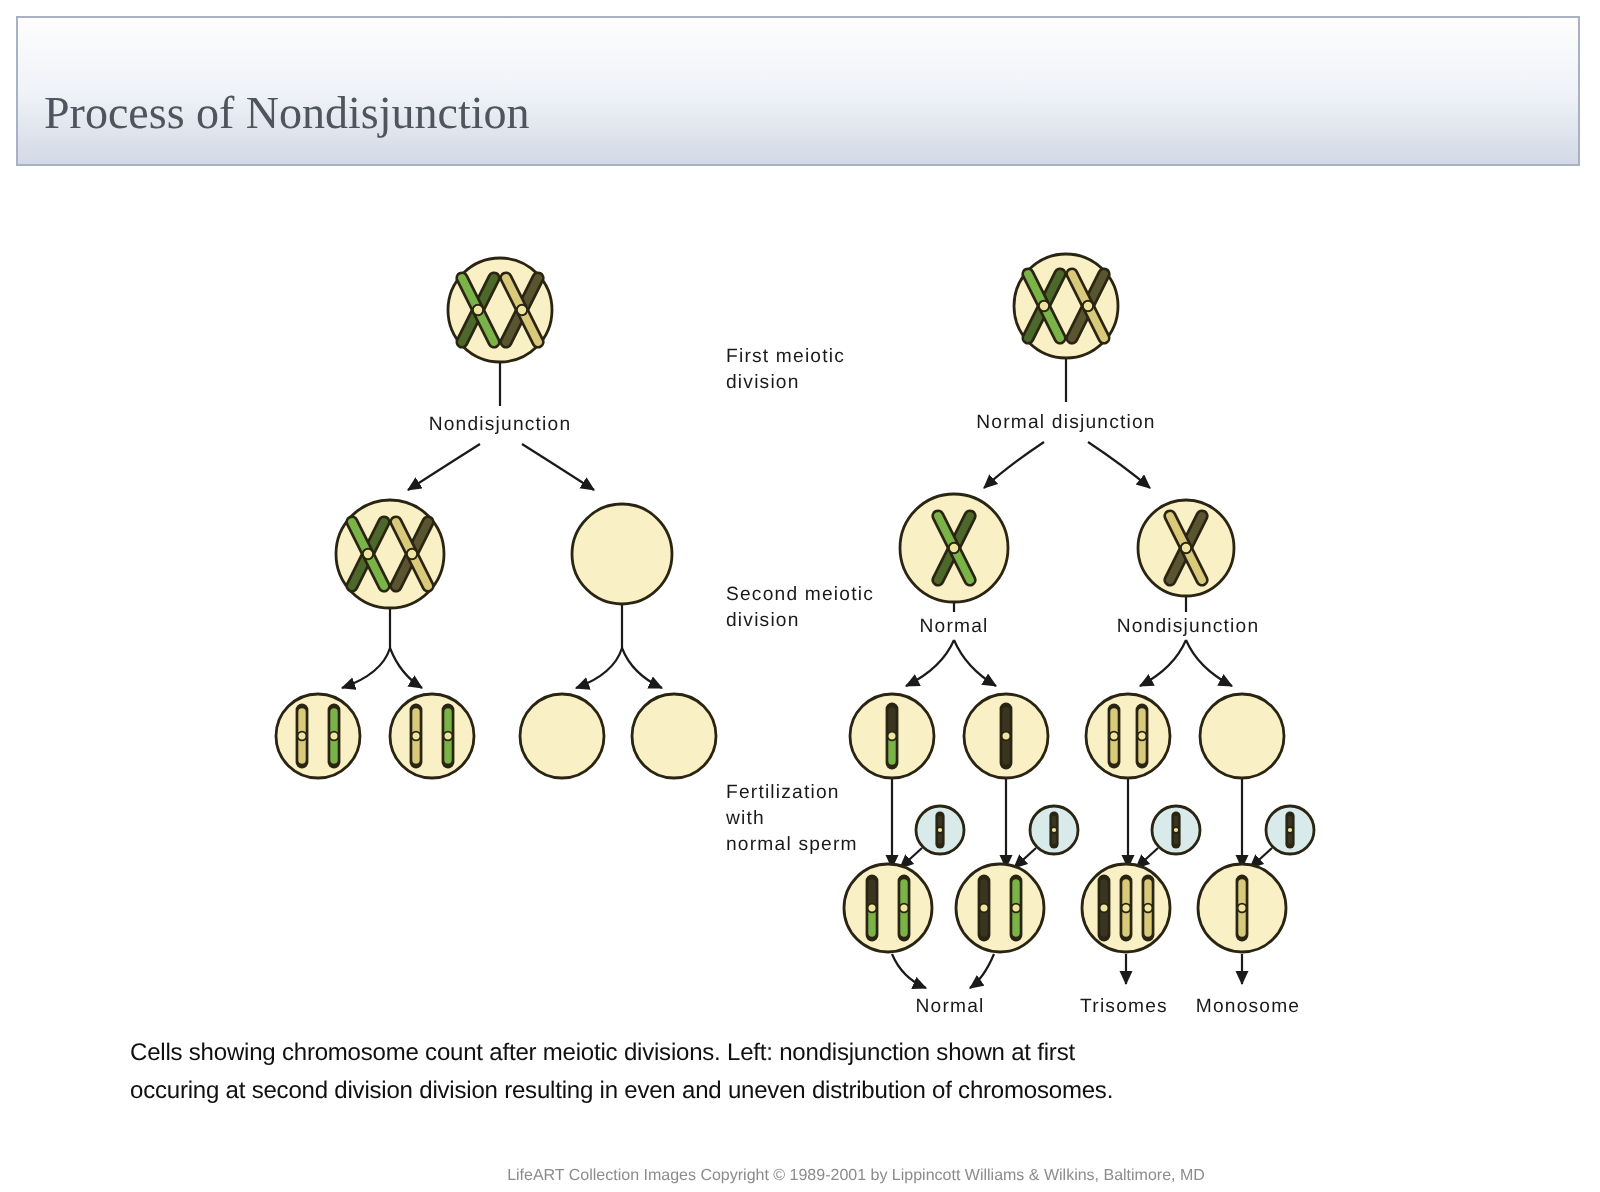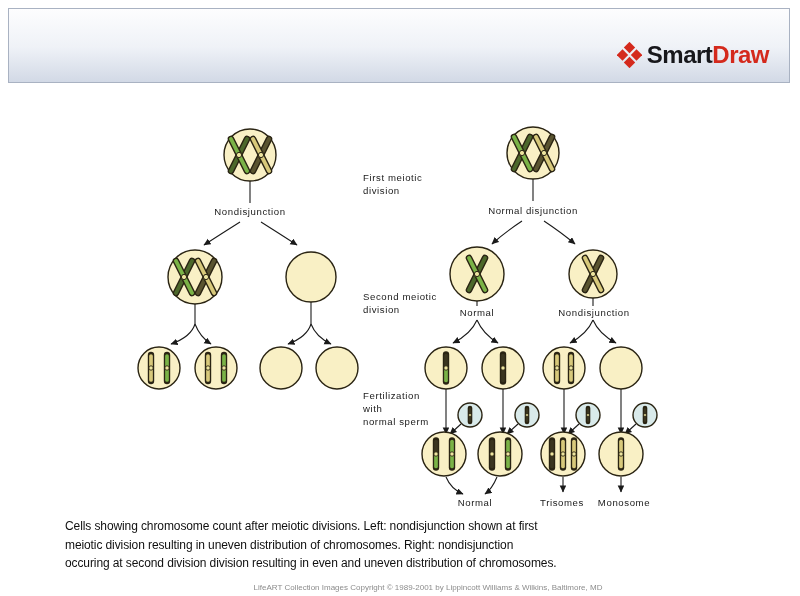--- a/index.html
+++ b/index.html
@@ -19,31 +19,21 @@
           line-height:18.5px;letter-spacing:-0.1px;}
   .copyright{position:absolute;left:0;top:583px;width:100%;text-align:center;
           font-size:8px;color:#8c8c8c;padding-left:28px;}
 </style>
 </head>
 <body>
 
 <div class="page">
 
   <div class="header">
-    <div class="logo">
-      <svg width="25" height="26" viewBox="0 0 25 26">
-        <g fill="#d4291c">
-          <rect x="-4" y="-4" width="8" height="8" transform="translate(12.5,5.5) rotate(45)"></rect>
-          <rect x="-4" y="-4" width="8" height="8" transform="translate(5.5,13) rotate(45)"></rect>
-          <rect x="-4" y="-4" width="8" height="8" transform="translate(19.5,13) rotate(45)"></rect>
-          <rect x="-4" y="-4" width="8" height="8" transform="translate(12.5,20.5) rotate(45)"></rect>
-        </g>
-      </svg>
-      <div class="logo-text"><span class="logo-smart">Smart</span><span class="logo-draw">Draw</span></div>
-    </div>
+    <div class="header-title">Process of Nondisjunction</div>
   </div>
 
   <svg id="diagram-svg" class="diagram" width="800" height="596" viewBox="0 0 800 596">
     <defs>
       <marker id="arr" markerWidth="8" markerHeight="8" refX="6" refY="3" orient="auto">
         <path d="M0,0 L6.5,3 L0,6 Z" fill="#1a1a1a"></path>
       </marker>
     </defs>
   <path d="M250,181 L250,203" fill="none" stroke="#1a1a1a" stroke-width="1.1"></path>
       <path d="M533,179 L533,201" fill="none" stroke="#1a1a1a" stroke-width="1.1"></path>
@@ -254,19 +244,18 @@
       <text x="363" y="425" text-anchor="start" font-size="9.6" letter-spacing="0.6" fill="#1a1a1a" font-family="&quot;Liberation Sans&quot;,sans-serif">normal sperm</text>
       <text x="477" y="316" text-anchor="middle" font-size="9.6" letter-spacing="0.6" fill="#1a1a1a" font-family="&quot;Liberation Sans&quot;,sans-serif">Normal</text>
       <text x="594" y="316" text-anchor="middle" font-size="9.6" letter-spacing="0.6" fill="#1a1a1a" font-family="&quot;Liberation Sans&quot;,sans-serif">Nondisjunction</text>
       <text x="475" y="506" text-anchor="middle" font-size="9.6" letter-spacing="0.6" fill="#1a1a1a" font-family="&quot;Liberation Sans&quot;,sans-serif">Normal</text>
       <text x="562" y="506" text-anchor="middle" font-size="9.6" letter-spacing="0.6" fill="#1a1a1a" font-family="&quot;Liberation Sans&quot;,sans-serif">Trisomes</text>
       <text x="624" y="506" text-anchor="middle" font-size="9.6" letter-spacing="0.6" fill="#1a1a1a" font-family="&quot;Liberation Sans&quot;,sans-serif">Monosome</text>
     </svg>
 
   <div class="caption" id="caption">
       <div>Cells showing chromosome count after meiotic divisions.  Left:  nondisjunction shown at first</div>
-      <div>meiotic division resulting in uneven distribution of chromosomes.  Right:  nondisjunction</div>
       <div>occuring at second division division resulting in even and uneven distribution of chromosomes.</div>
     </div>
 
   <div class="copyright">LifeART Collection Images Copyright © 1989-2001 by Lippincott Williams &amp; Wilkins, Baltimore, MD</div>
 
 </div>
 
 </body></html>

